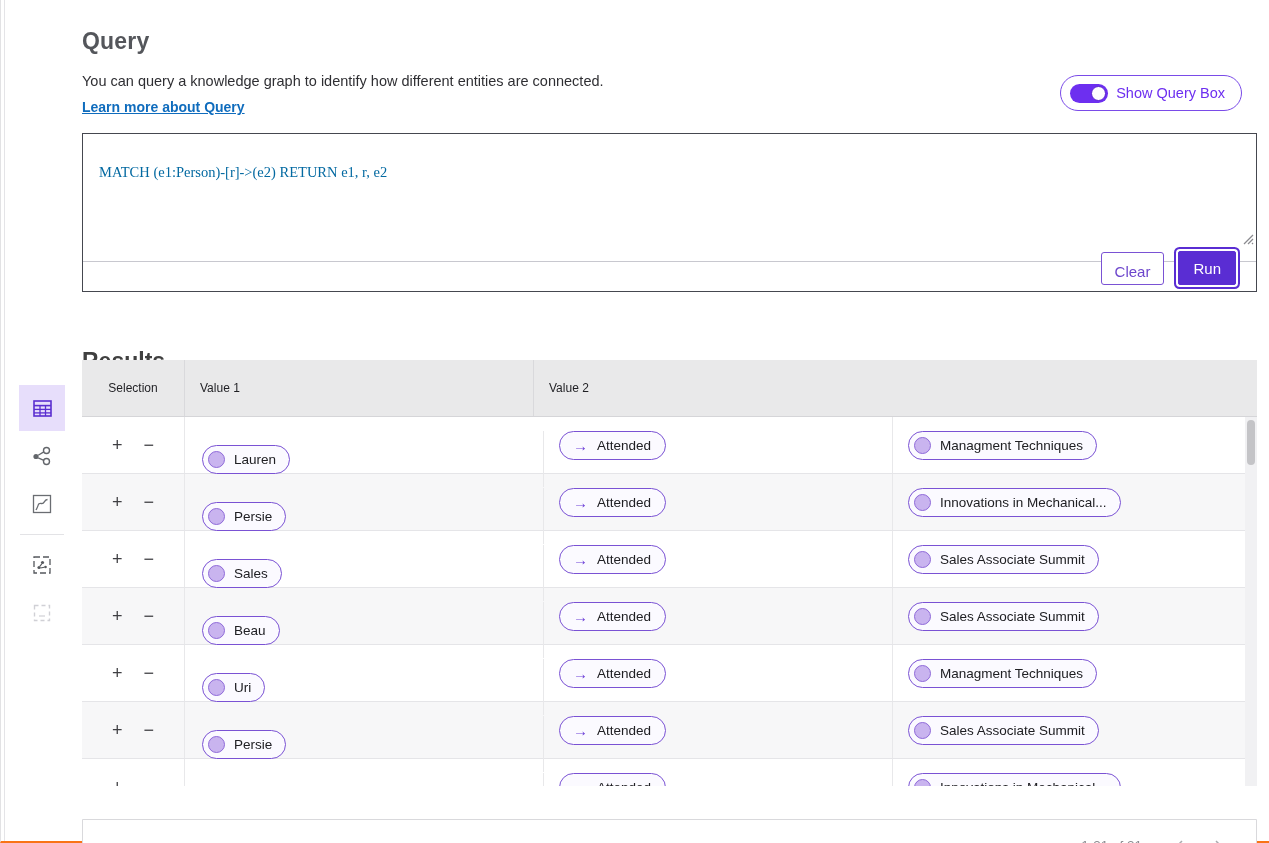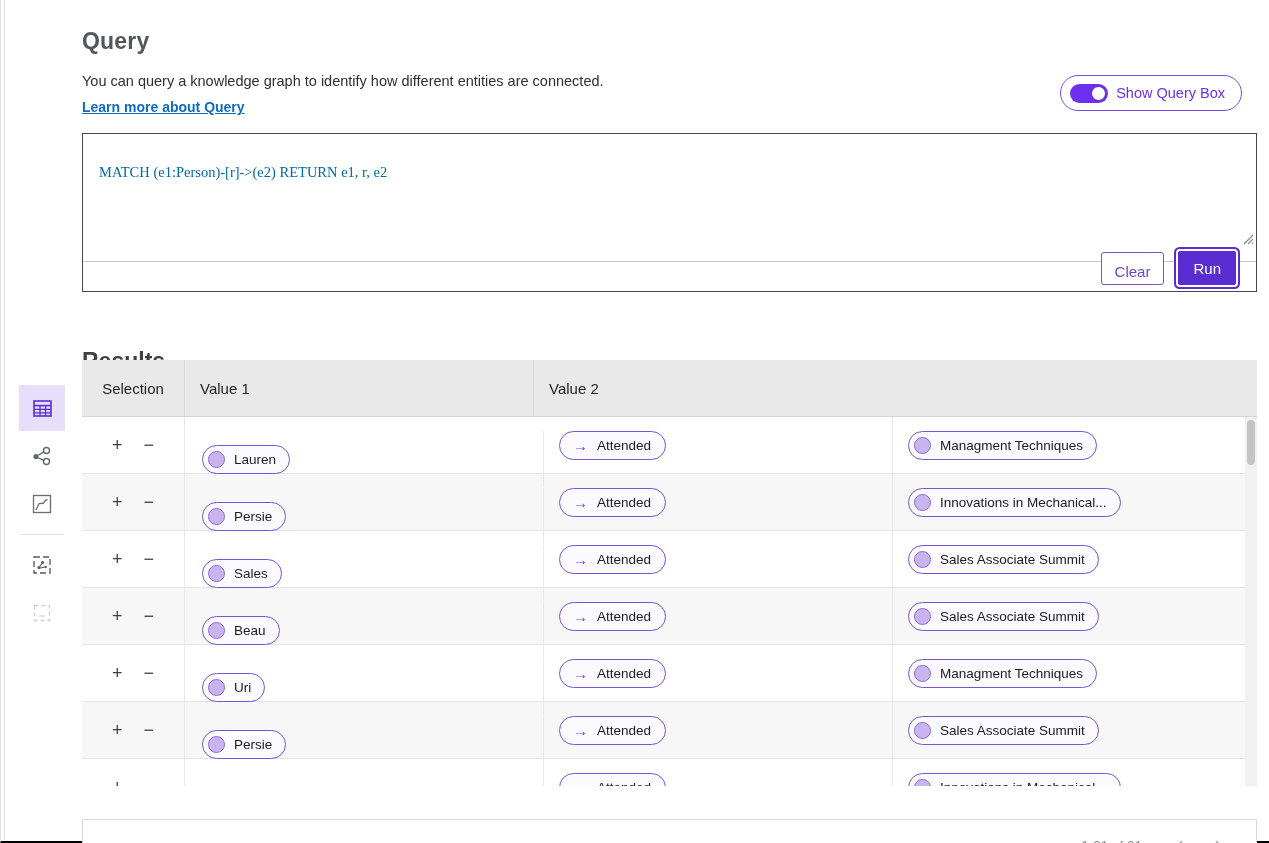--- a/index.html
+++ b/index.html
@@ -7,21 +7,21 @@
   body {
     font-family:"Liberation Sans", sans-serif;
     background:#ffffff;
     position:relative;
     overflow:hidden;
     color:#2b2b2e;
   }
   .page {
     position:absolute; inset:0;
     border-left:1px solid #e2e2e4;
-    border-bottom:2px solid #000000;
+    border-bottom:2px solid #f97316;
     background:#fff;
   }
   .page-inner-edge { position:absolute; left:3px; top:0; bottom:0; width:1px; background:#e4e4e7; }
 
   
   .query-title { position:absolute; left:81px; top:28px; font-size:23px; font-weight:700; color:#54565b; letter-spacing:.2px; }
   .query-desc  { position:absolute; left:81px; top:73px; font-size:14.5px; color:#2f2f33; }
   .learn-link  { position:absolute; left:81px; top:99px; font-size:14px; font-weight:700; color:#0f6cbd; text-decoration:underline; cursor:pointer; }
 
   .toggle-pill {
@@ -77,21 +77,21 @@
   .view-btn + .view-btn { margin-top:2px; }
   .toolbar-divider { height:1px; background:#e3e3e6; margin:7px 1px; }
   .view-btn.disabled { cursor:default; }
 
   
   .table-wrap {
     position:absolute; left:81px; top:360px; width:1175px; height:426px; overflow:hidden; background:#fff;
   }
   .thead {
     display:flex; height:57px; background:#e9e9ea; border-bottom:1px solid #d5d5d8;
-    align-items:center; font-size:15px; color:#1f1f23;
+    align-items:center; font-size:12px; color:#1f1f23;
   }
   .th { height:100%; display:flex; align-items:center; border-right:1px solid #d9d9dc; }
   .th:last-child { border-right:none; }
   .th-selection { width:103px; justify-content:center; }
   .th-v0 { width:359px; padding-left:17px; }
   .th-v1 { width:349px; padding-left:15px; }
   .th-v2 { flex:1; padding-left:15px; }
 
   .tbody { width:1163px; }
   .trow {

